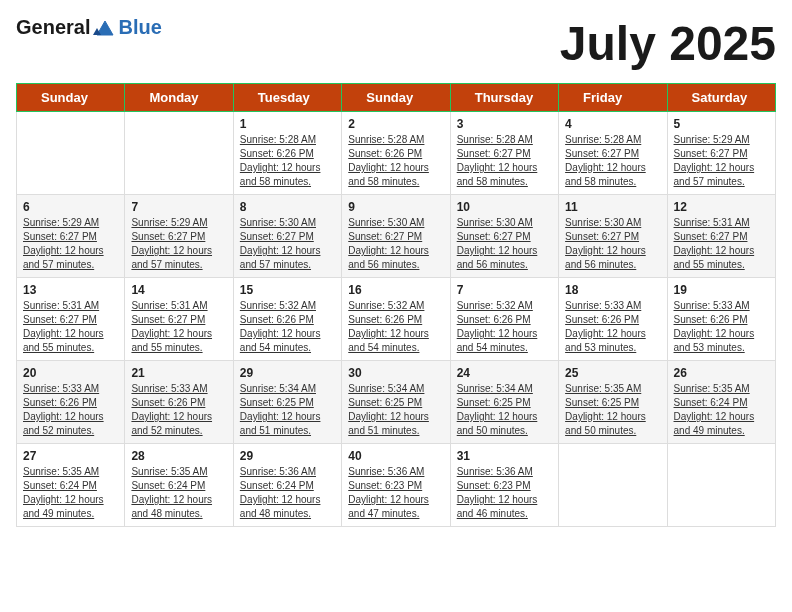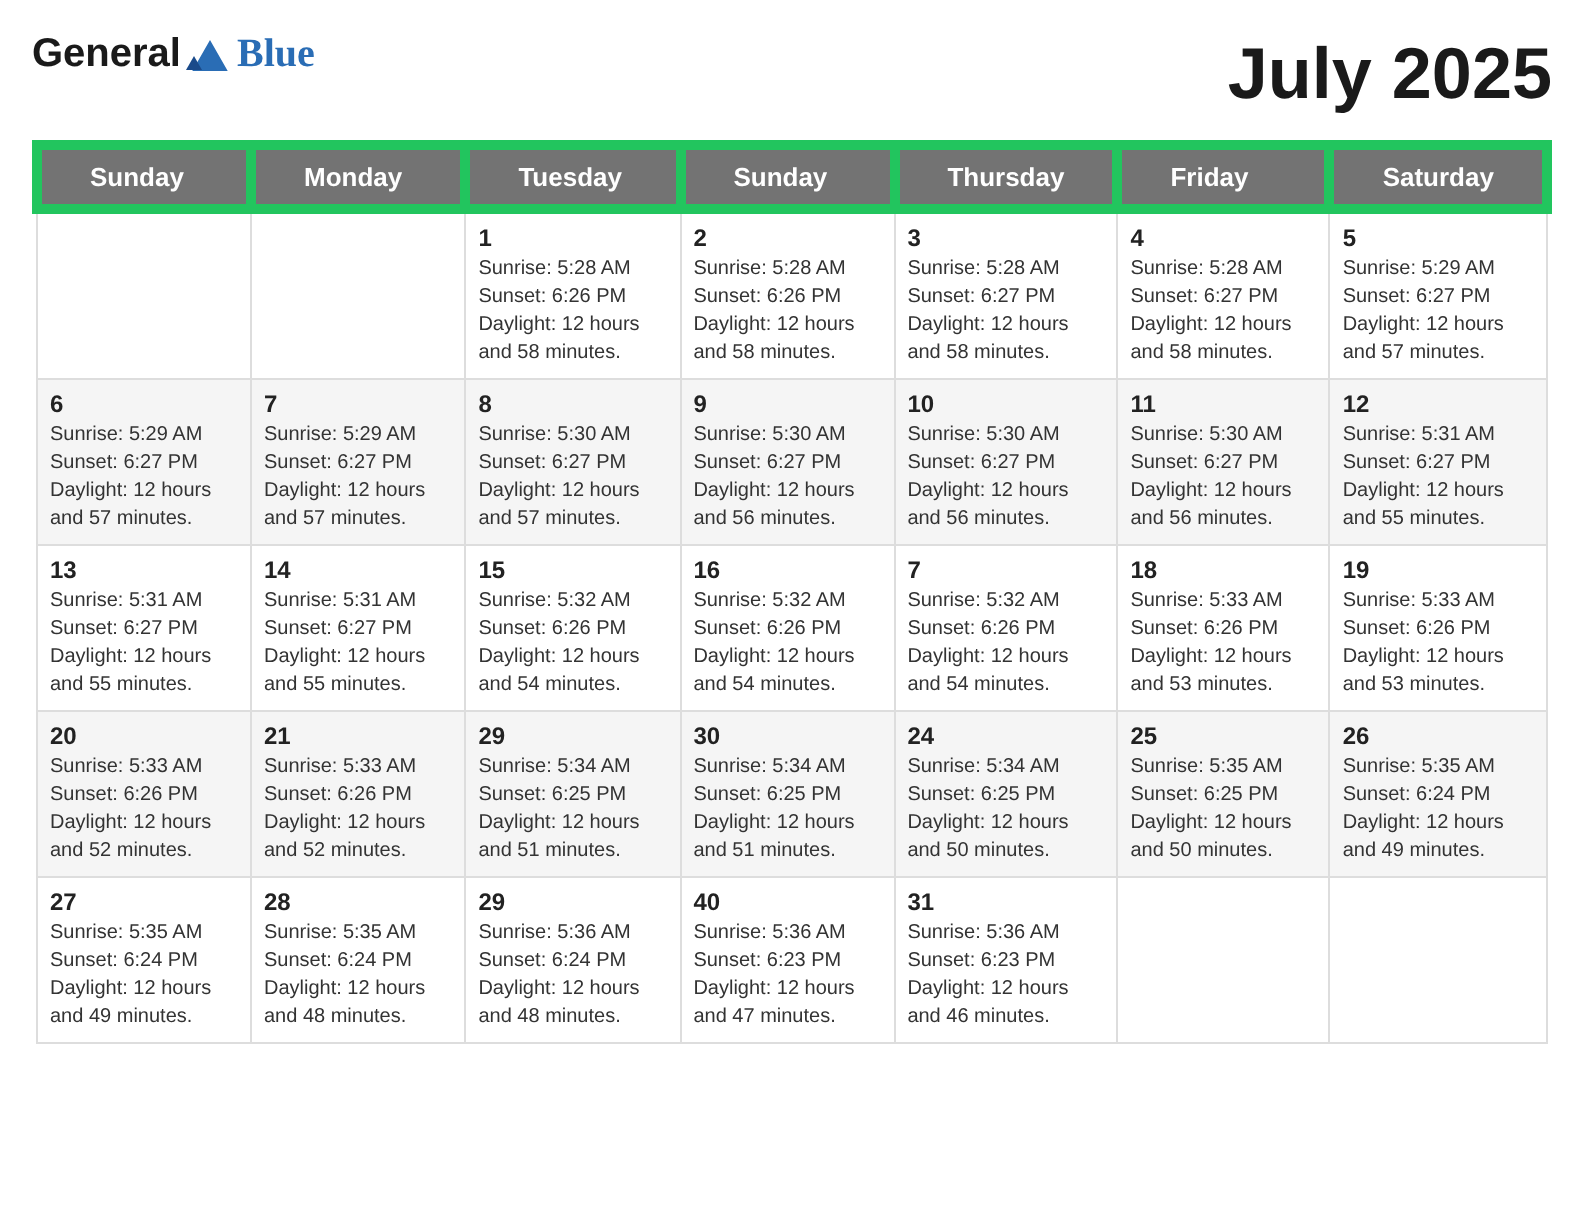--- a/index.html
+++ b/index.html
@@ -23,41 +23,41 @@
     }
     .logo-text {
       display: flex;
       align-items: center;
       gap: 2px;
     }
     .title-section {
       text-align: right;
     }
     .month-title {
-      font-size: 36px;
+      font-size: 48px;
       font-weight: bold;
       color: #1a1a1a;
     }
     .location {
       font-size: 14px;
       color: #444;
     }
     .calendar-table {
       width: 100%;
       border-collapse: collapse;
       border: 1px solid #ccc;
     }
     .calendar-table th {
-      background: #737373;
+      background: #c2410c;
       color: #fff;
       font-size: 13px;
       font-weight: bold;
       padding: 6px 24px;
       text-align: left;
-      border: 5px solid #22c55e;
+      border: 1px solid #22c55e;
     }
     .calendar-table td {
       vertical-align: top;
       padding: 5px 6px;
       border: 1px solid #ddd;
       width: calc(100% / 7);
       min-height: 80px;
       font-size: 10.5px;
       color: #222;
       background: #fff;
@@ -70,37 +70,38 @@
     }
     .day-number {
       font-size: 12px;
       font-weight: bold;
       margin-bottom: 2px;
     }
     .day-info {
       font-size: 10px;
       color: #333;
       line-height: 1.4;
+      text-decoration: underline;
     }
     .empty-cell {
       background: #f9f9f9;
     }
   </style>
 </head>
 <body>
 
 <div class="header">
   <div class="logo">
     <div class="logo-text">
       <span style="font-size:20px;font-weight:bold;color:#1a1a1a;">General</span>
       <svg width="22" height="18" viewBox="0 0 22 18" style="margin: 0 1px;">
         <polygon points="4,16 12,2 20,16" fill="#2a6db5" stroke="#2a6db5" stroke-width="1"></polygon>
         <polygon points="0,16 8,16 4,9" fill="#1a4a8a" stroke="none"></polygon>
       </svg>
-      <span style="font-size:20px;font-weight:bold;color:#2a6db5;font-family:Liberation Serif, serif;">Blue</span>
+      <span style="font-size:20px;font-weight:bold;color:#2a6db5;">Blue</span>
     </div>
   </div>
   <div class="title-section">
     <div class="month-title">July 2025</div>
   </div>
 </div>
 
 <table class="calendar-table">
   <thead>
     <tr>

